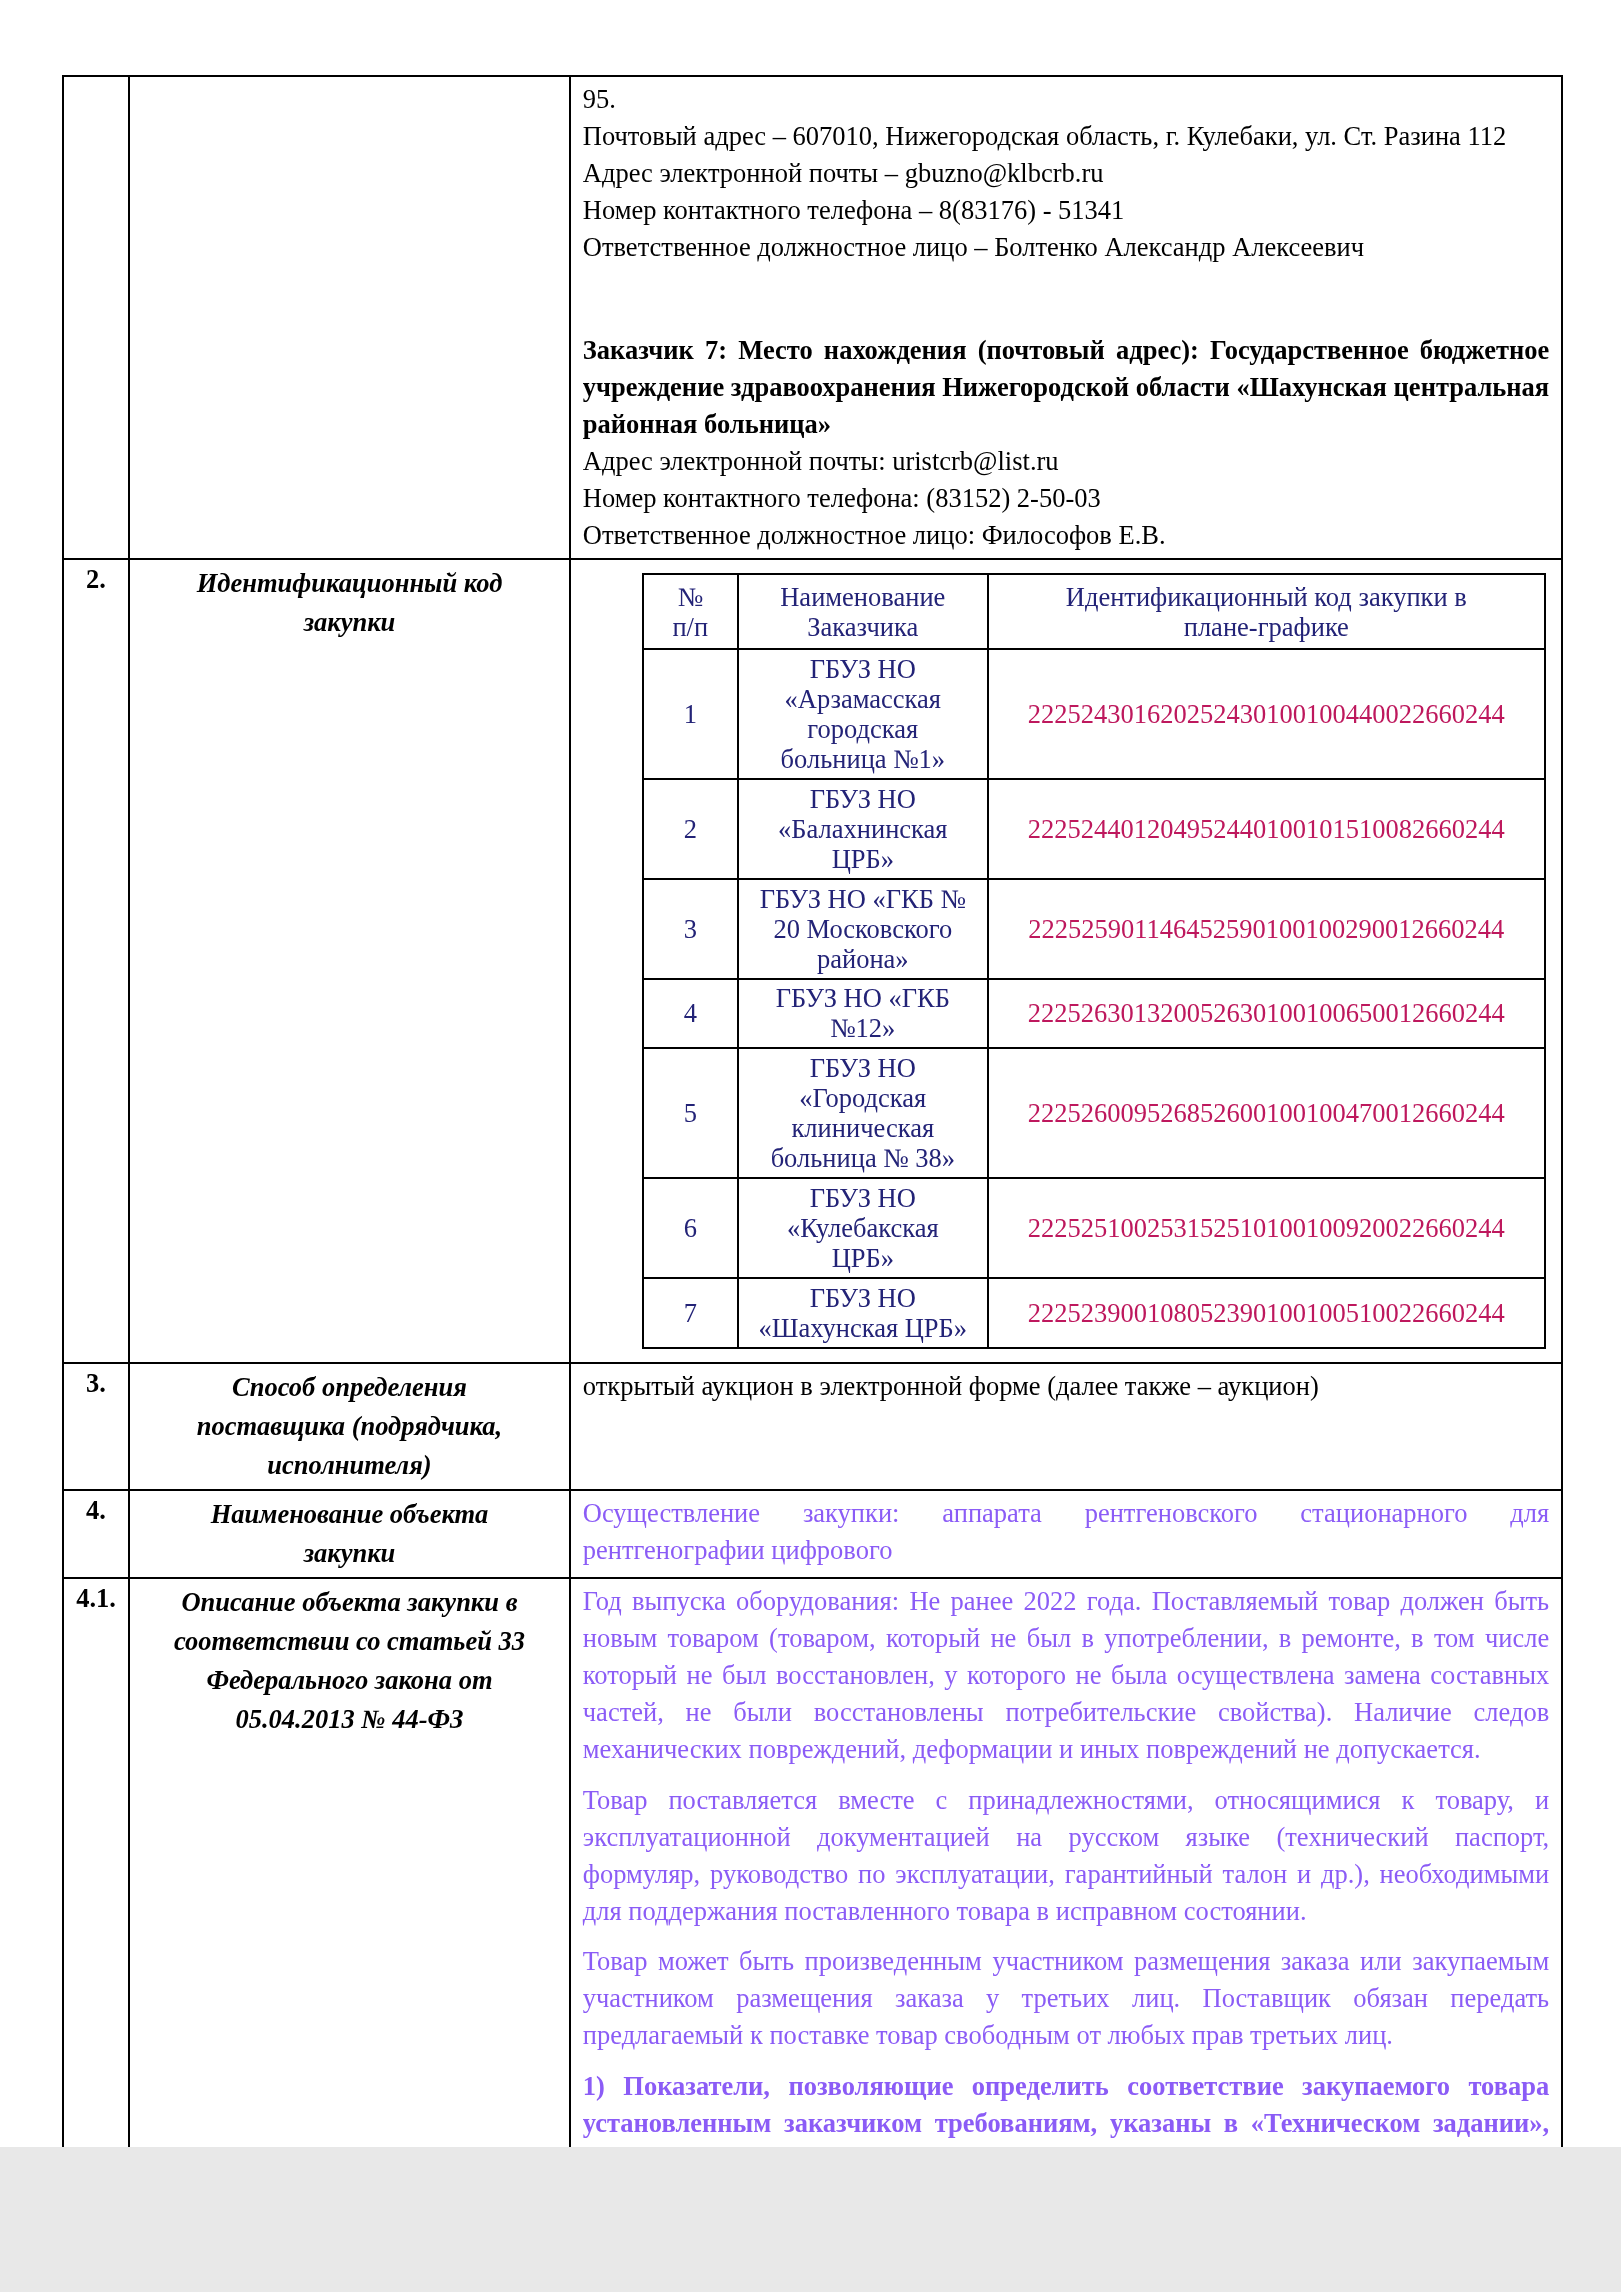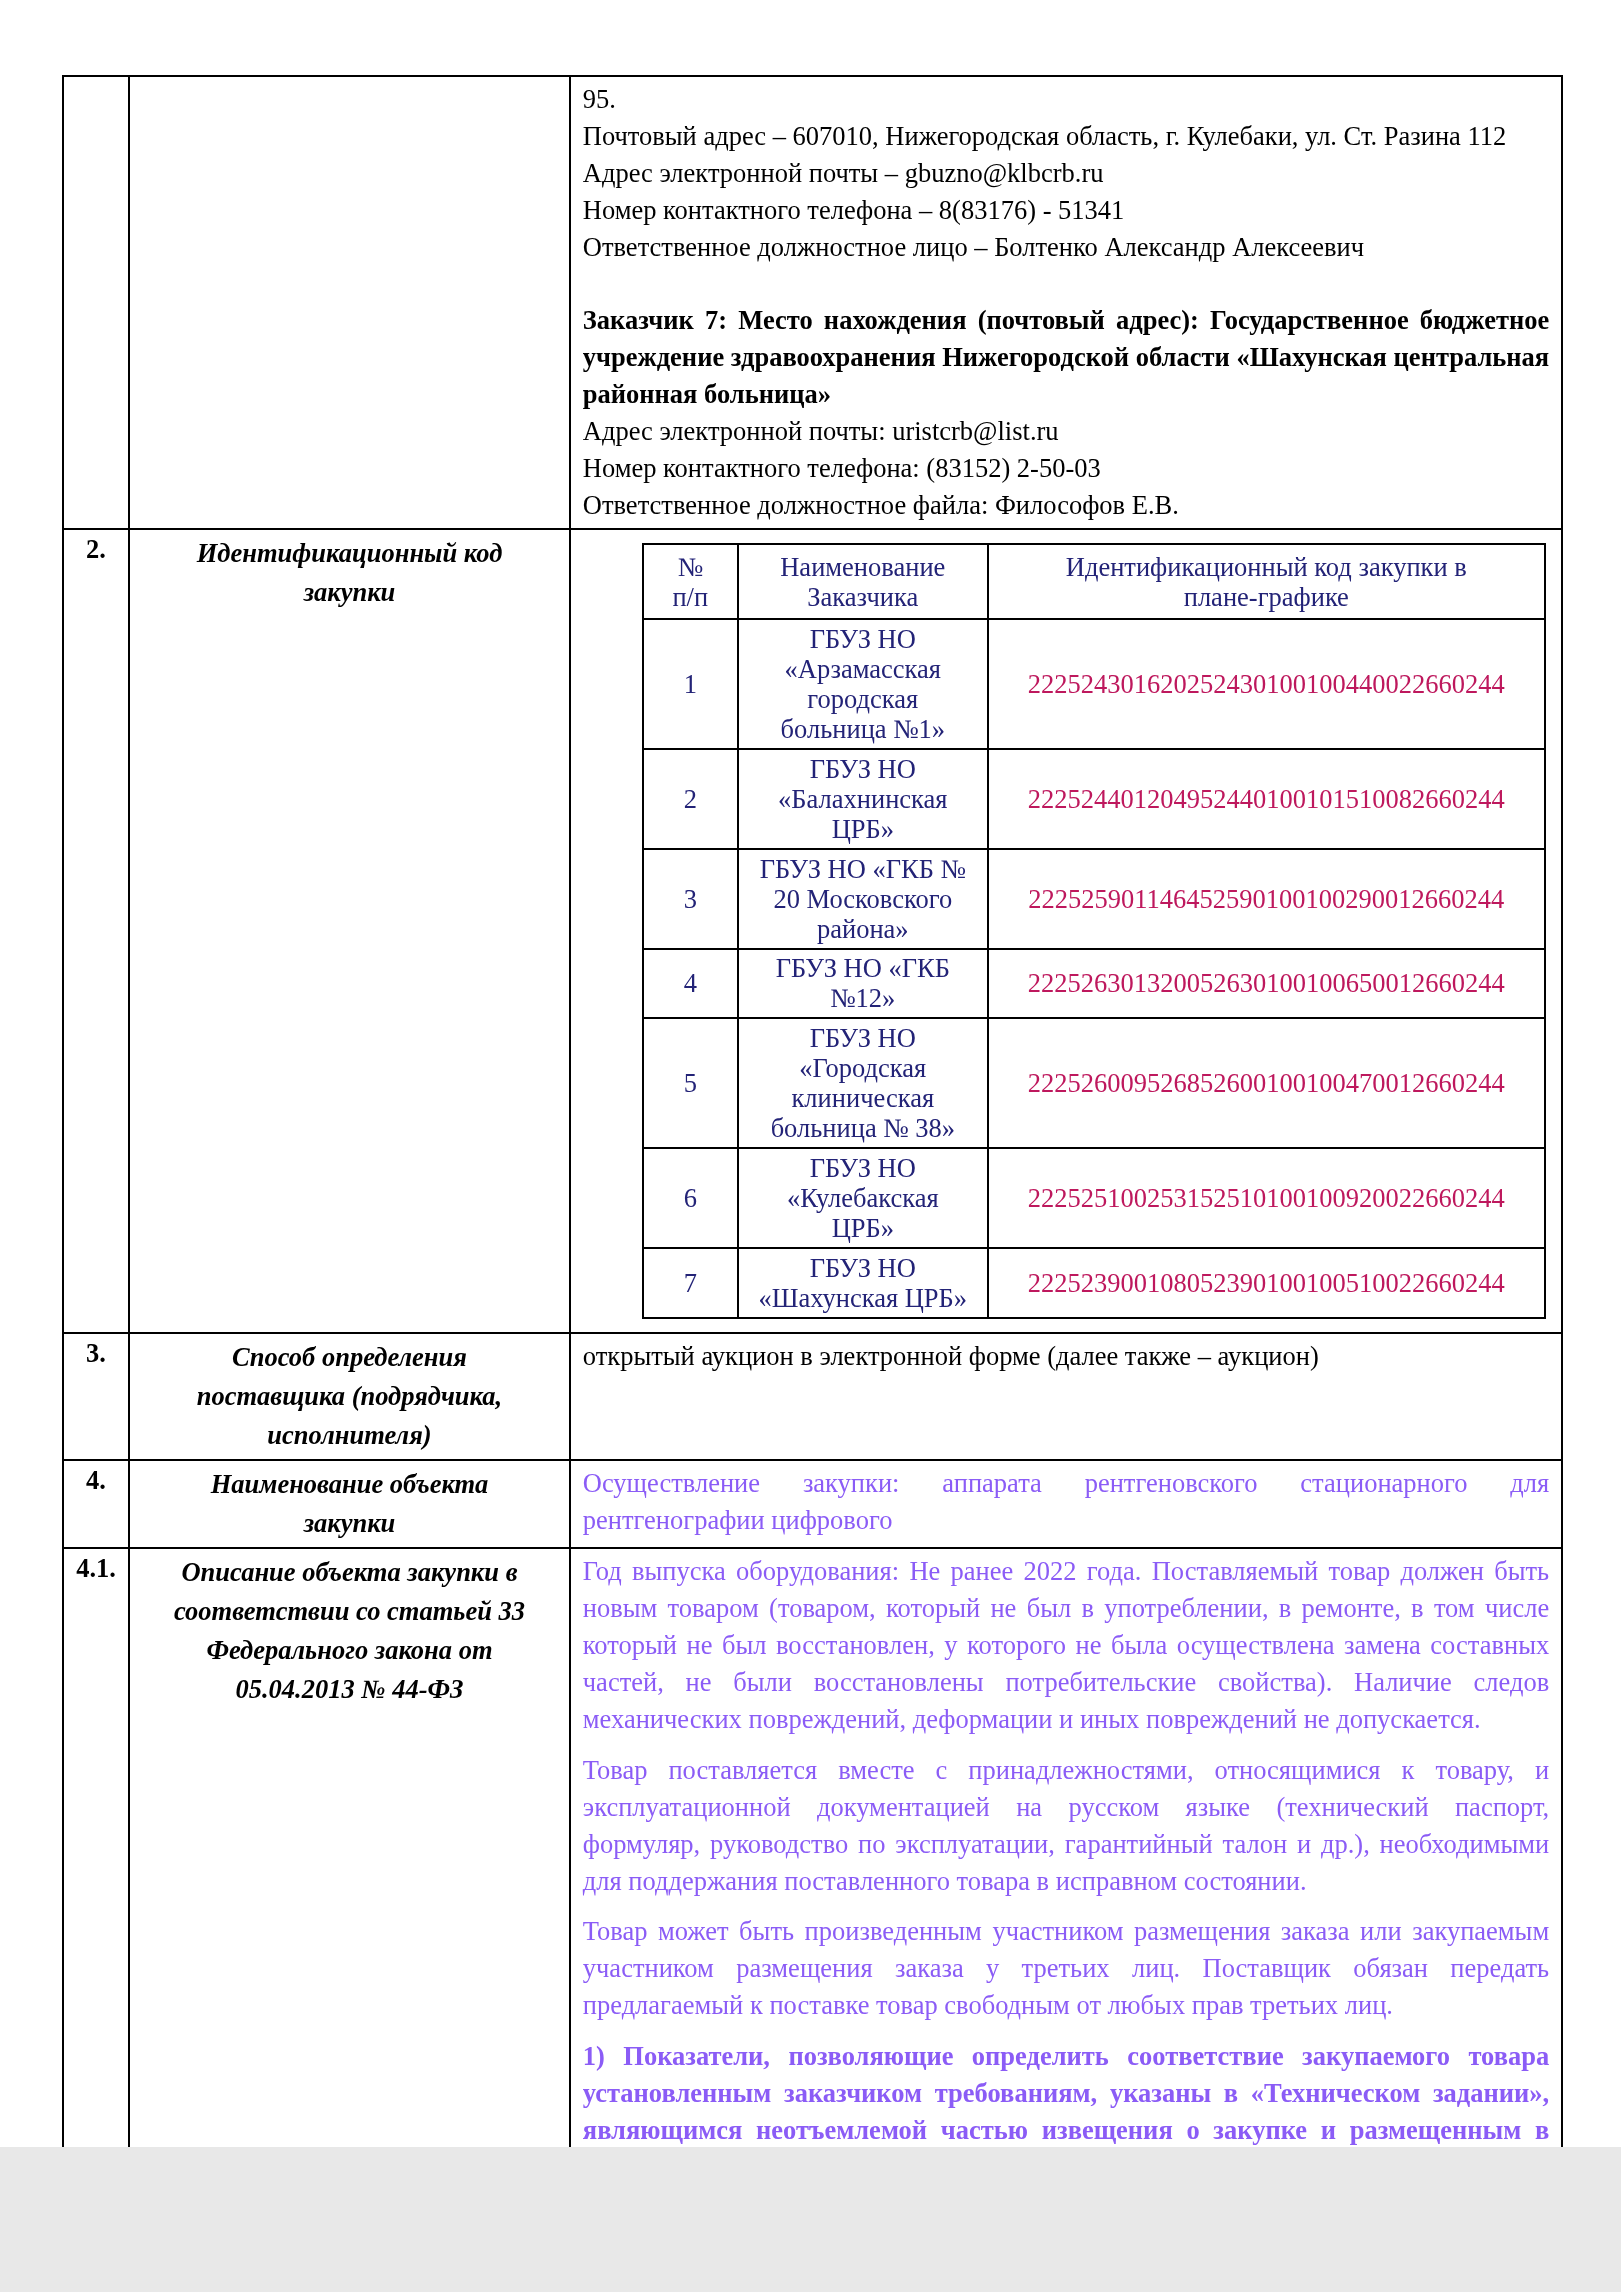--- a/index.html
+++ b/index.html
@@ -24,21 +24,21 @@
   }
   td.num-cell{
     text-align:center;font-weight:bold;padding-top:7.8px;
   }
   td.label-cell{
     text-align:center;font-weight:bold;
     white-space:pre-line;line-height:39px;padding-top:5.9px;font-style:italic;
   }
   td.content-cell{line-height:37px;}
   p.line{margin:0;text-align:justify;}
-  p.gap-top{margin-top:36px;}
+  p.gap-top{margin-top:66px;}
   .bold{font-weight:bold;}
   .navy{color:#8b5cf6;}
   p.desc{margin:0 0 13.7px;text-align:justify;line-height:37px;}
   p.desc:last-child{margin-bottom:12px;}
 
   table.inner{
     border-collapse:collapse;table-layout:fixed;
     width:902px;
     margin:9.8px 0 9.8px 59px;
     font-size:26.5px;
@@ -75,21 +75,21 @@
         <td class="label-cell"></td>
         <td class="content-cell">
           <p class="line">95.</p>
           <p class="line">Почтовый адрес – 607010, Нижегородская область, г. Кулебаки, ул. Ст. Разина 112</p>
           <p class="line">Адрес электронной почты – gbuzno@klbcrb.ru</p>
           <p class="line">Номер контактного телефона – 8(83176) - 51341</p>
           <p class="line">Ответственное должностное лицо – Болтенко Александр Алексеевич</p>
           <p class="line bold gap-top">Заказчик 7: Место нахождения (почтовый адрес): Государственное бюджетное учреждение здравоохранения Нижегородской области «Шахунская центральная районная больница»</p>
           <p class="line">Адрес электронной почты: uristcrb@list.ru</p>
           <p class="line">Номер контактного телефона: (83152) 2-50-03</p>
-          <p class="line">Ответственное должностное файла: Философов Е.В.</p>
+          <p class="line">Ответственное должностное лицо: Философов Е.В.</p>
         </td>
       </tr>
 
       <tr>
         <td class="num-cell">2.</td>
         <td class="label-cell">Идентификационный код
 закупки</td>
         <td class="content-cell">
           <table class="inner">
             <colgroup>

